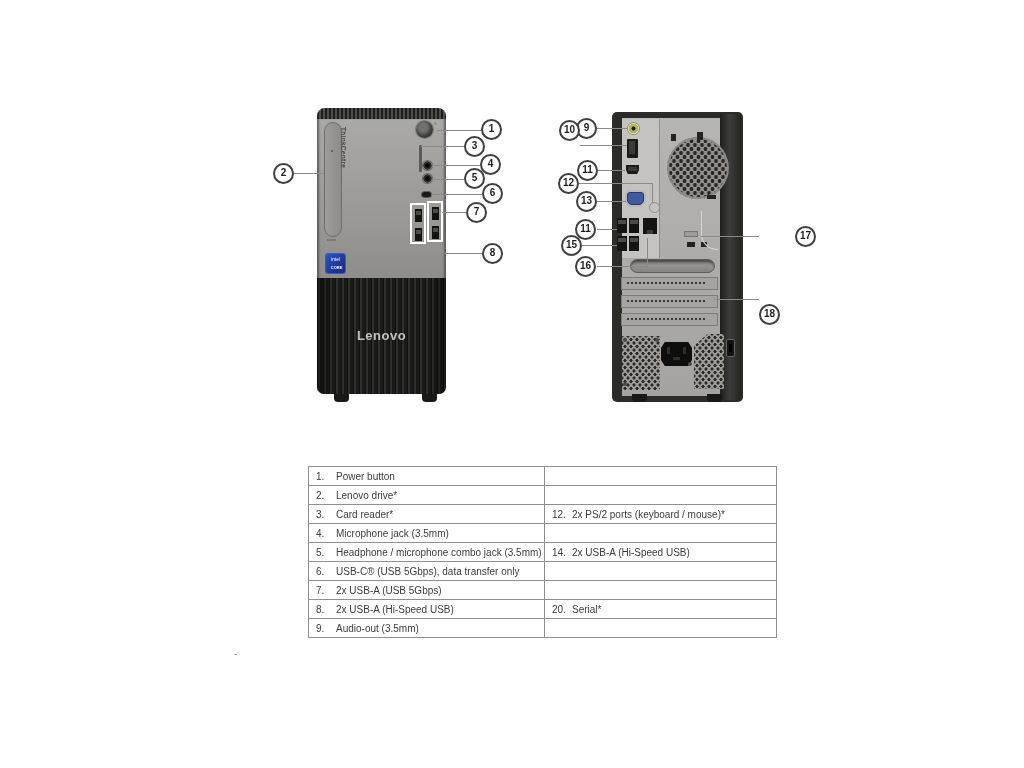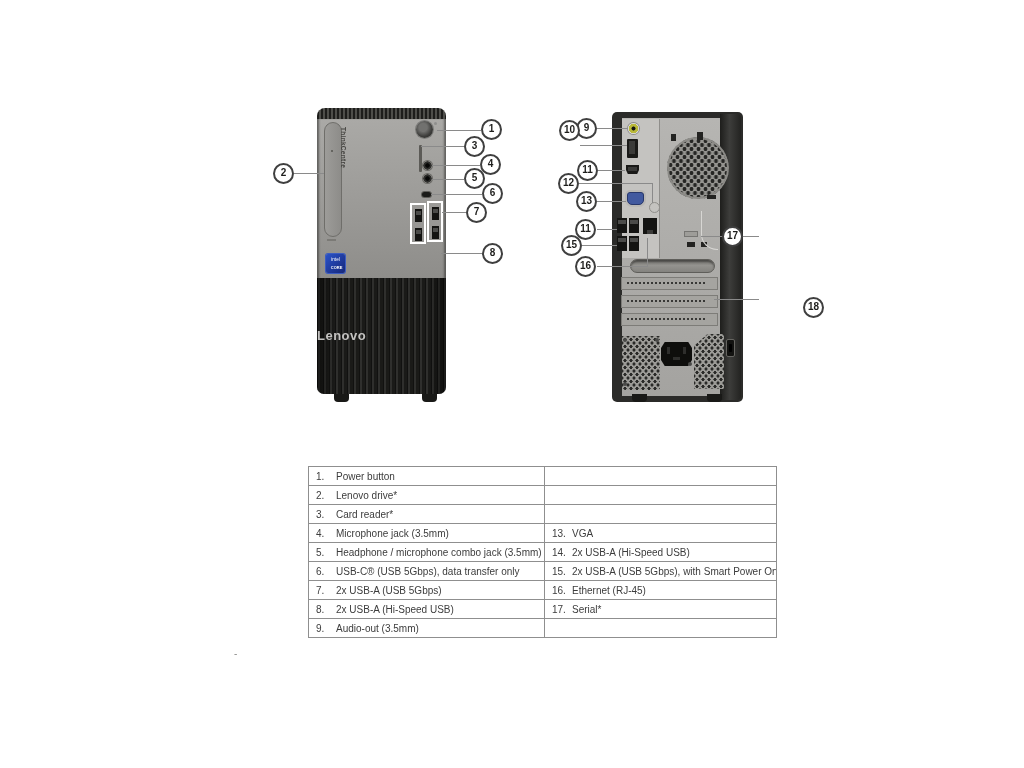--- a/index.html
+++ b/index.html
@@ -40,21 +40,21 @@
   .usb-port{position:absolute;width:7px;height:13px;background:#131311;}
   .usb-tongue{position:absolute;left:1px;right:1px;top:2px;height:4px;background:#4b4b49;}
   .intel-badge{position:absolute;left:9px;top:146px;width:19px;height:19px;border-radius:2px;
     background:linear-gradient(135deg,#2a52c8,#16277a);box-shadow:0 0 0 1px #3c5cc0;
     overflow:hidden;color:#fff;text-align:center;}
   .intel-badge .b1{display:block;font-size:8px;line-height:8px;transform:scale(.58);transform-origin:center;margin-top:2px;}
   .intel-badge .b2{display:block;font-size:8px;line-height:8px;font-weight:bold;transform:scale(.5);transform-origin:center;}
   .ft-fins{position:absolute;left:0;top:170px;width:129px;height:116px;border-radius:0 0 7px 7px;
     background:repeating-linear-gradient(90deg,#111110 0 1px,#2f2f2d 1px 3px,#1a1a18 3px 6px);background-color:#1c1c1a;overflow:hidden;}
   .fins-shade{position:absolute;inset:0;background:linear-gradient(90deg,rgba(0,0,0,.45) 0,rgba(0,0,0,0) 14%,rgba(0,0,0,0) 86%,rgba(0,0,0,.45) 100%);}
-  .lenovo-logo{position:absolute;left:0;right:0;top:50px;text-align:left;color:#c3c2c0;
+  .lenovo-logo{position:absolute;left:0;right:0;top:50px;text-align:center;color:#c3c2c0;
     font-size:13px;font-weight:bold;letter-spacing:.5px;}
   .foot{position:absolute;width:15px;height:8px;background:#191917;border-radius:0 0 4px 4px;}
 
   
   .rear-tower{position:absolute;left:612px;top:112px;width:131px;height:290px;}
   .rt-body{position:absolute;inset:0;background:#2b2b29;border-radius:5px;}
   .rt-sideband{position:absolute;left:108px;top:2px;width:21px;height:286px;border-radius:0 4px 4px 0;
     background:linear-gradient(90deg,#1e1e1c,#3d3d3b 45%,#232321);}
   .rt-panel{position:absolute;left:10px;top:6px;width:98px;height:278px;
     background:linear-gradient(180deg,#b6b5b2,#a4a3a0);}
@@ -260,89 +260,81 @@
 <div class="callout" style="left:466px;top:202px;">7</div>
 <div class="callout" style="left:482px;top:243px;">8</div>
 <div class="callout" style="left:576px;top:118px;">9</div>
 <div class="callout" style="left:559px;top:120px;">10</div>
 <div class="callout" style="left:577px;top:160px;">11</div>
 <div class="callout" style="left:558px;top:173px;">12</div>
 <div class="callout" style="left:576px;top:191px;">13</div>
 <div class="callout" style="left:575px;top:219px;">11</div>
 <div class="callout" style="left:561px;top:235px;">15</div>
 <div class="callout" style="left:575px;top:256px;">16</div>
-<div class="callout" style="left:722px;top:226px;">17</div>
-<div class="callout" style="left:759px;top:297px;margin-left:44px;">18</div>
+<div class="callout" style="left:795px;top:226px;">17</div>
+<div class="callout" style="left:759px;top:304px;">18</div>
 
 <div class="legend">
     <div class="legend-row">
       <div class="lcell left">
         <span class="lnum">1.</span>
         <span class="ltext">Power button</span>
       </div>
     </div>
     <div class="legend-row">
       <div class="lcell left">
         <span class="lnum">2.</span>
         <span class="ltext">Lenovo drive*</span>
       </div>
     </div>
     <div class="legend-row">
       <div class="lcell left">
         <span class="lnum">3.</span>
         <span class="ltext">Card reader*</span>
       </div>
+      <div class="lcell right">
+        <span class="lnum">12.</span>
+        <span class="ltext">2x PS/2 ports (keyboard / mouse)*</span>
+      </div>
     </div>
     <div class="legend-row">
       <div class="lcell left">
         <span class="lnum">4.</span>
         <span class="ltext">Microphone jack (3.5mm)</span>
-      </div>
-      <div class="lcell right">
-        <span class="lnum">13.</span>
-        <span class="ltext">VGA</span>
       </div>
     </div>
     <div class="legend-row">
       <div class="lcell left">
         <span class="lnum">5.</span>
         <span class="ltext">Headphone / microphone combo jack (3.5mm)</span>
       </div>
       <div class="lcell right">
         <span class="lnum">14.</span>
         <span class="ltext">2x USB-A (Hi-Speed USB)</span>
       </div>
     </div>
     <div class="legend-row">
       <div class="lcell left">
         <span class="lnum">6.</span>
         <span class="ltext">USB-C® (USB 5Gbps), data transfer only</span>
       </div>
-      <div class="lcell right">
-        <span class="lnum">15.</span>
-        <span class="ltext">2x USB-A (USB 5Gbps), with Smart Power On</span>
-      </div>
     </div>
     <div class="legend-row">
       <div class="lcell left">
         <span class="lnum">7.</span>
         <span class="ltext">2x USB-A (USB 5Gbps)</span>
       </div>
-      <div class="lcell right">
-        <span class="lnum">16.</span>
-        <span class="ltext">Ethernet (RJ-45)</span>
-      </div>
     </div>
     <div class="legend-row">
       <div class="lcell left">
         <span class="lnum">8.</span>
         <span class="ltext">2x USB-A (Hi-Speed USB)</span>
       </div>
       <div class="lcell right">
-        <span class="lnum">17.</span>
+        <span class="lnum">20.</span>
         <span class="ltext">Serial*</span>
       </div>
     </div>
     <div class="legend-row">
       <div class="lcell left">
         <span class="lnum">9.</span>
         <span class="ltext">Audio-out (3.5mm)</span>
       </div>
     </div>
   </div>

